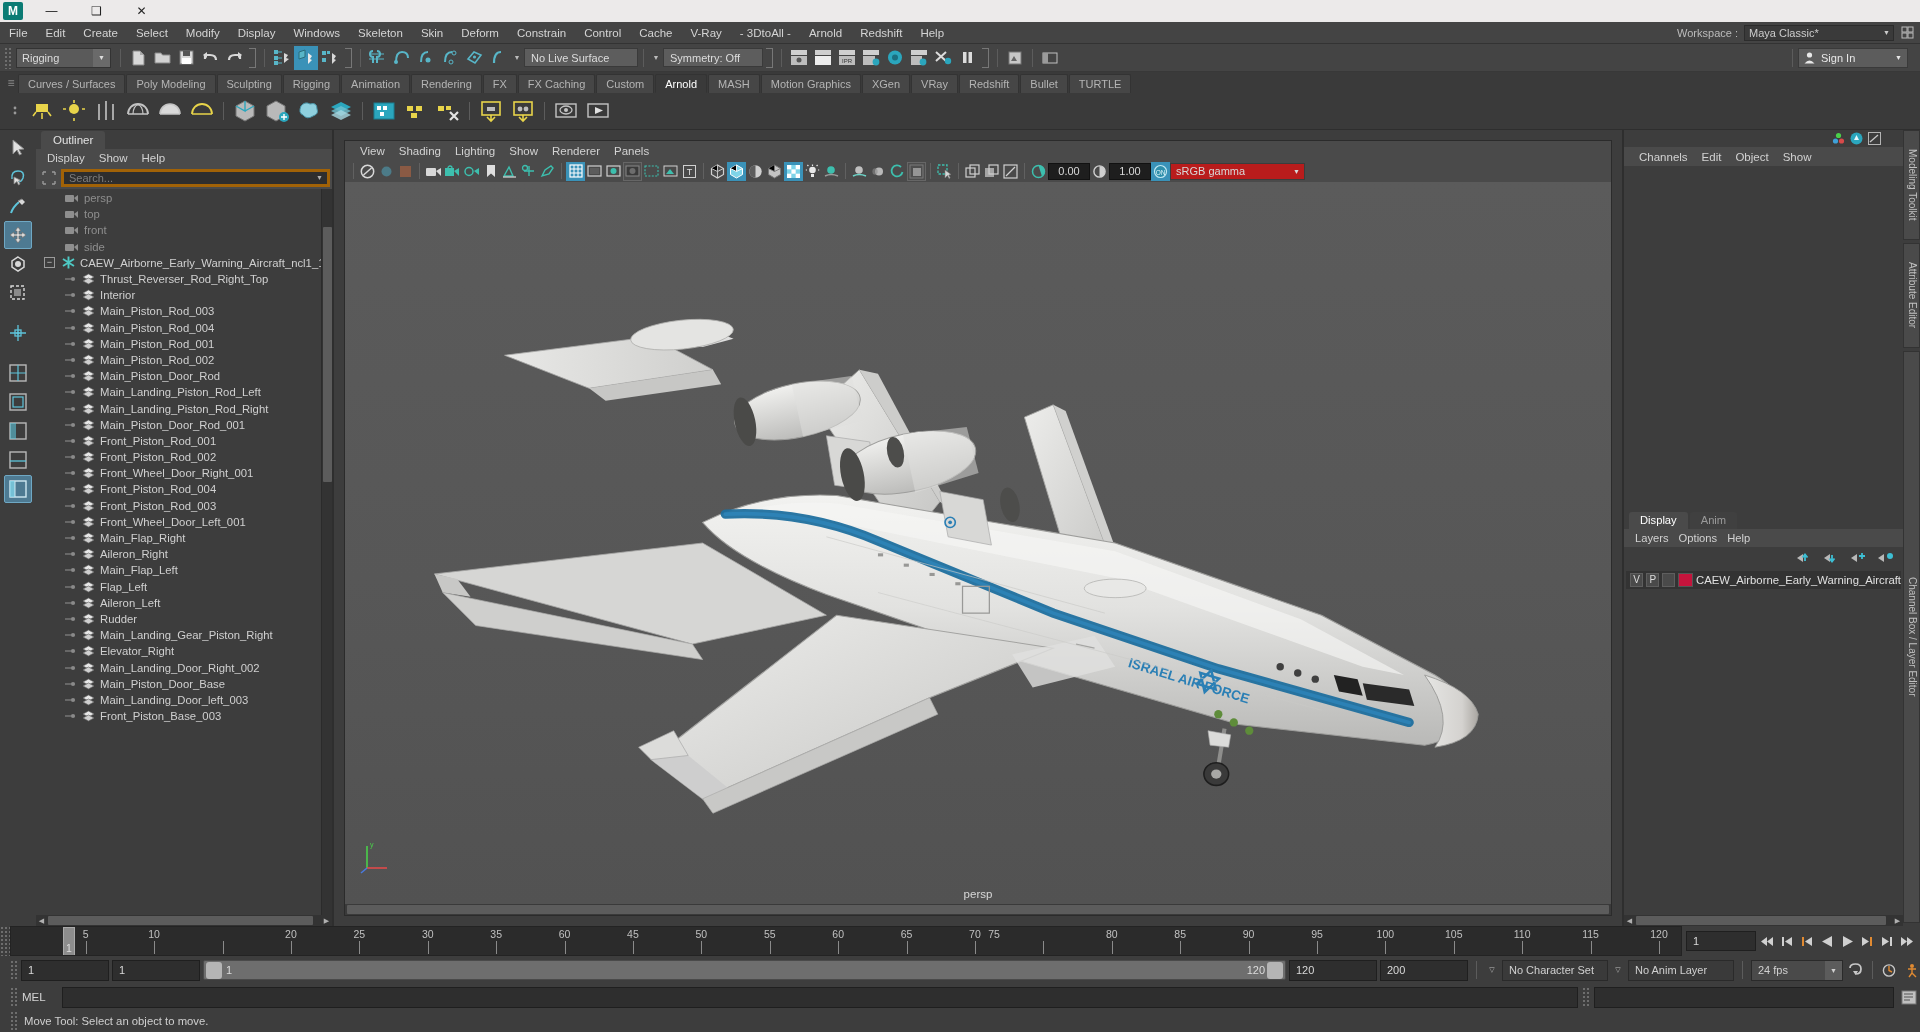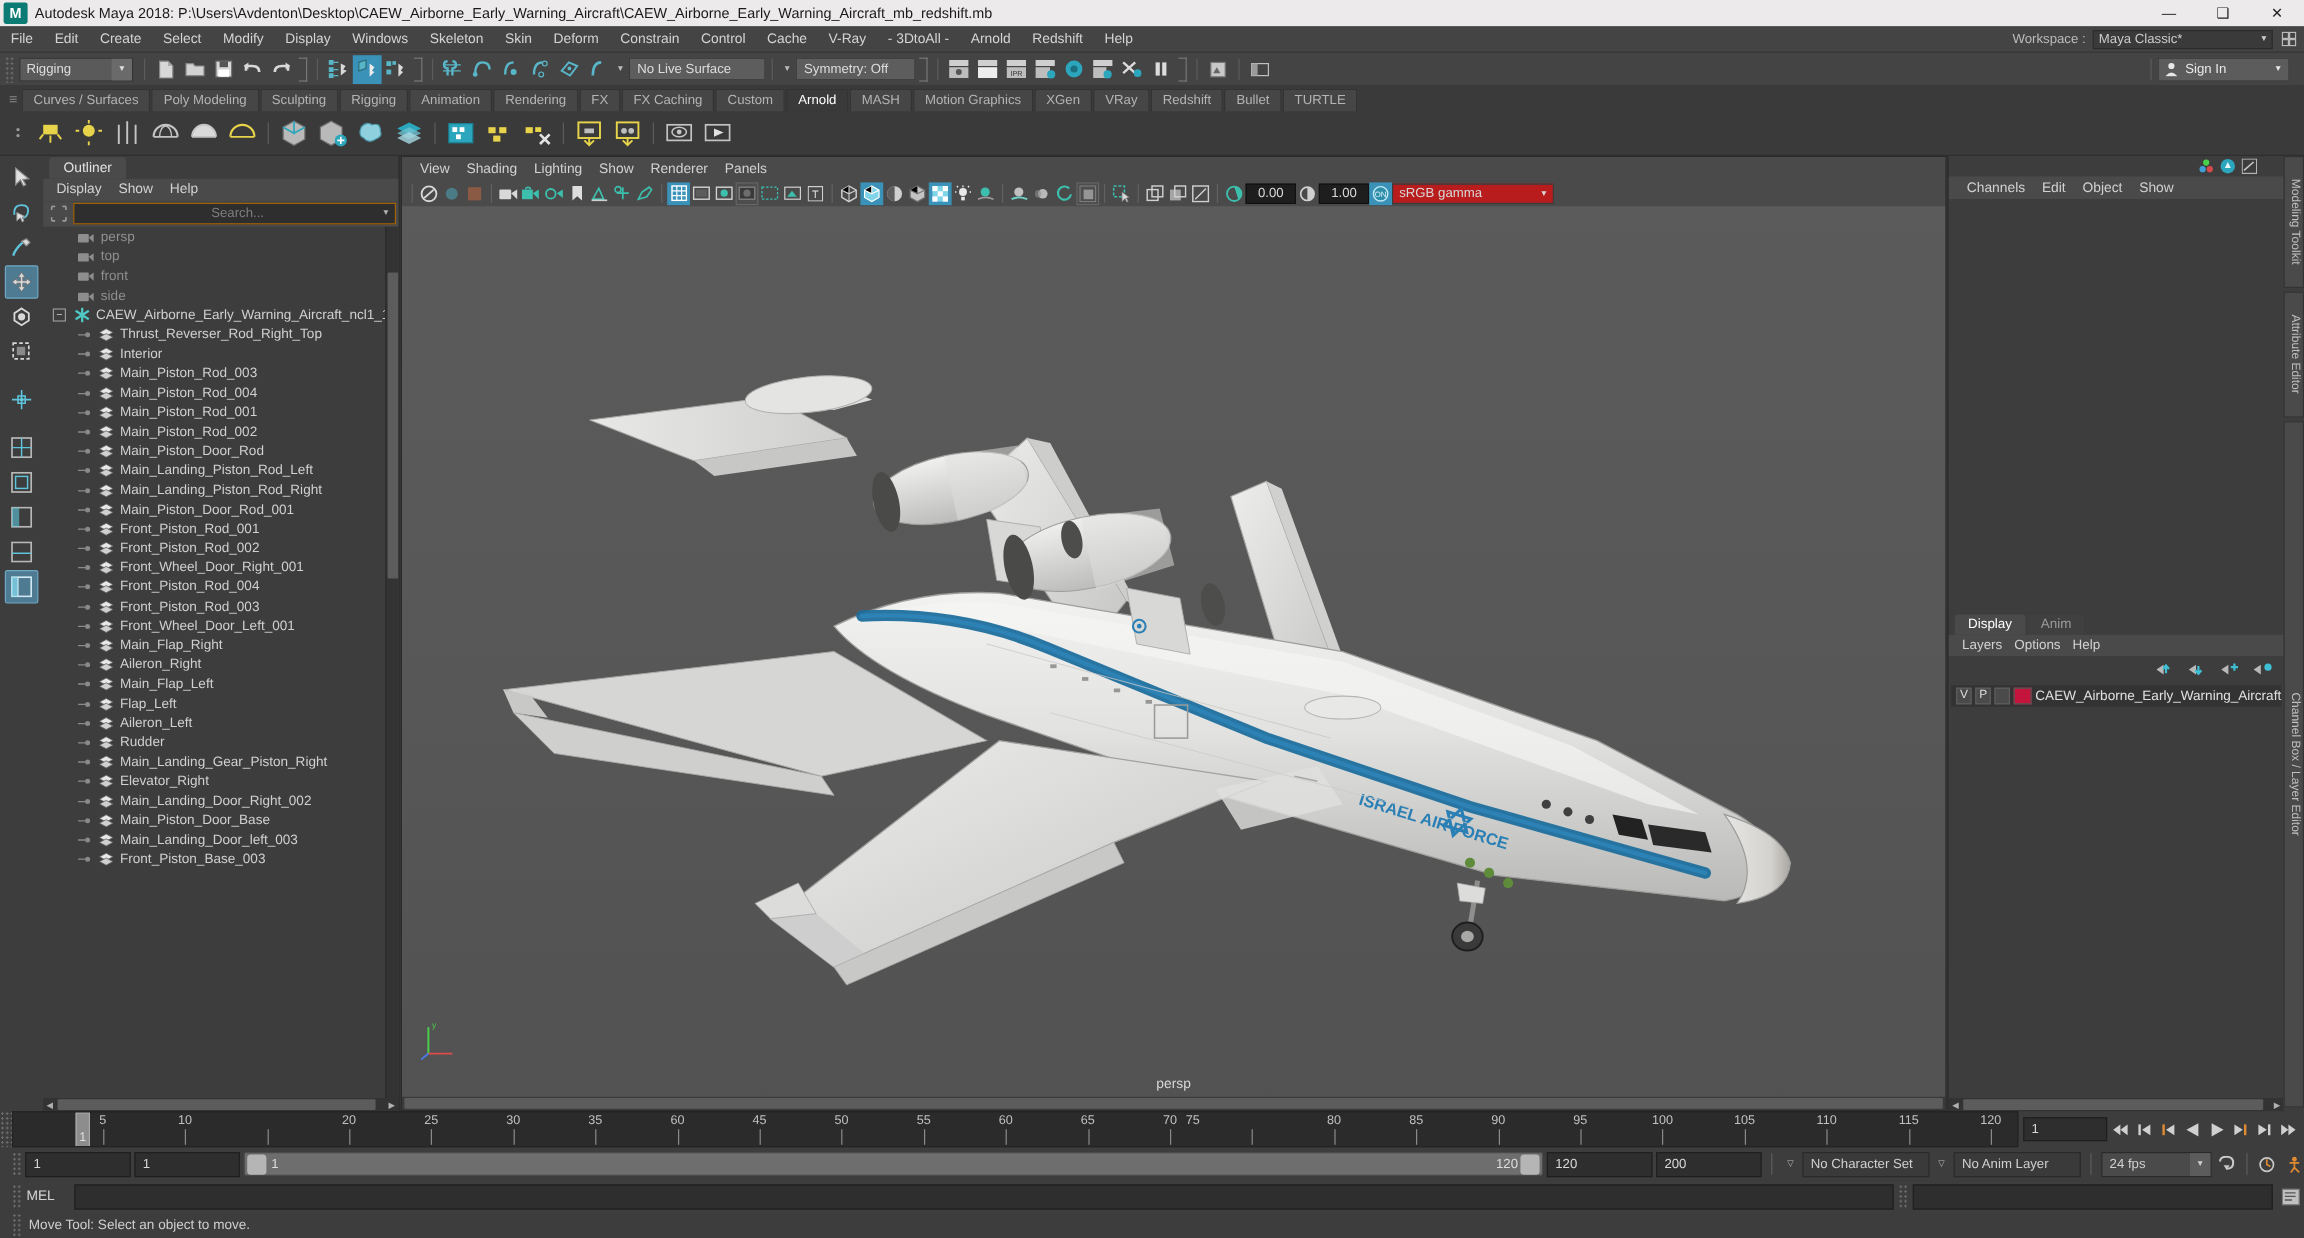--- a/index.html
+++ b/index.html
@@ -145,23 +145,23 @@
     height: 19px; background: #4a4a4a; display: flex; align-items: center;
     padding-left: 6px; font-size: 11.5px; color: #d2d2d2; gap: 4px;
   }
   .ol-menubar span { padding: 0 5px; line-height: 17px; }
   .ol-search {
     height: 21px; background: #4a4a4a; display: flex; align-items: center;
     padding: 0 2px 2px 3px; gap: 3px;
   }
   .ol-search-icon { width: 19px; height: 18px; display:flex;align-items:center;justify-content:center; }
   .ol-search-box {
-    flex: 1; height: 18px; background: #2e2e2e; border: 1px solid #a16207;
+    flex: 1; height: 18px; background: #2e2e2e; border: 3px solid #a16207;
     font-size: 11px; color: #7e7e7e; display: flex; align-items: center;
-    padding-left: 5px; position: relative; justify-content: center;
+    padding-left: 5px; position: relative;
   }
   .ol-search-box .arw { position: absolute; right: 4px; color: #b0b0b0; font-size: 7px; }
   .ol-list {
     flex: 1; background: #3d3d3d; overflow: hidden; position: relative;
     display: flex;
   }
   .ol-inner { flex: 1; overflow: hidden; padding-top: 1px; }
   .ol-row {
     height: 16.2px; display: flex; align-items: center; font-size: 11.3px;
     white-space: nowrap; padding-left: 8px; color: #d0d0d0;
@@ -189,21 +189,21 @@
     height: 11px; background: #333333; flex: 0 0 11px; position: relative;
     display: flex; align-items: center;
   }
   .ol-hthumb { position: absolute; height: 9px; background: #5c5c5c; border-radius: 1px; }
   .ol-arrow { width: 11px; height: 11px; display:flex;align-items:center;justify-content:center;
     font-size: 7px; color: #b0b0b0; }
 
   
   .viewport-wrap { flex: 1; display: flex; flex-direction: column; min-width: 0;
     background: #3d3d3d; }
-  .vp-panel { flex:1; display:flex; flex-direction: column; margin: 0; min-height:0;
+  .vp-panel { flex:1; display:flex; flex-direction: column; margin: 10px; min-height:0;
     border: 1px solid #2b2b2b; background: #555; }
   .vp-menubar {
     height: 19px; background: #4a4a4a; display: flex; align-items: center;
     padding-left: 8px; font-size: 11.5px; color: #d2d2d2; flex: 0 0 19px;
   }
   .vp-menubar span { padding: 0 7px; line-height: 18px; }
   .vp-toolbar {
     height: 22px; background: #4a4a4a; display: flex; align-items: center;
     flex: 0 0 22px; padding-left: 4px; gap: 0px;
   }
@@ -362,21 +362,20 @@
   .helpline { height: 22px; display: flex; align-items: center; padding-left: 10px;
     gap: 6px; background: #3d3d3d; }
   .help-text { font-size: 11.3px; color: #cfcfcf; }
   svg { display: block; }
 </style>
 </head>
 <body>
 
 <div class="titlebar">
   <div class="title-logo">M</div>
-  <div class="title-text">Autodesk Maya 2018: P:\Users\Avdenton\Desktop\CAEW_Airborne_Early_Warning_Aircraft\CAEW_Airborne_Early_Warning_Aircraft_mb_redshift.mb</div>
   <div class="win-btns">
     <div class="win-btn">—</div>
     <div class="win-btn">❑</div>
     <div class="win-btn close">✕</div>
   </div>
 </div>
 
 <div class="menubar">
   <div class="mi">File</div>
   <div class="mi">Edit</div>

